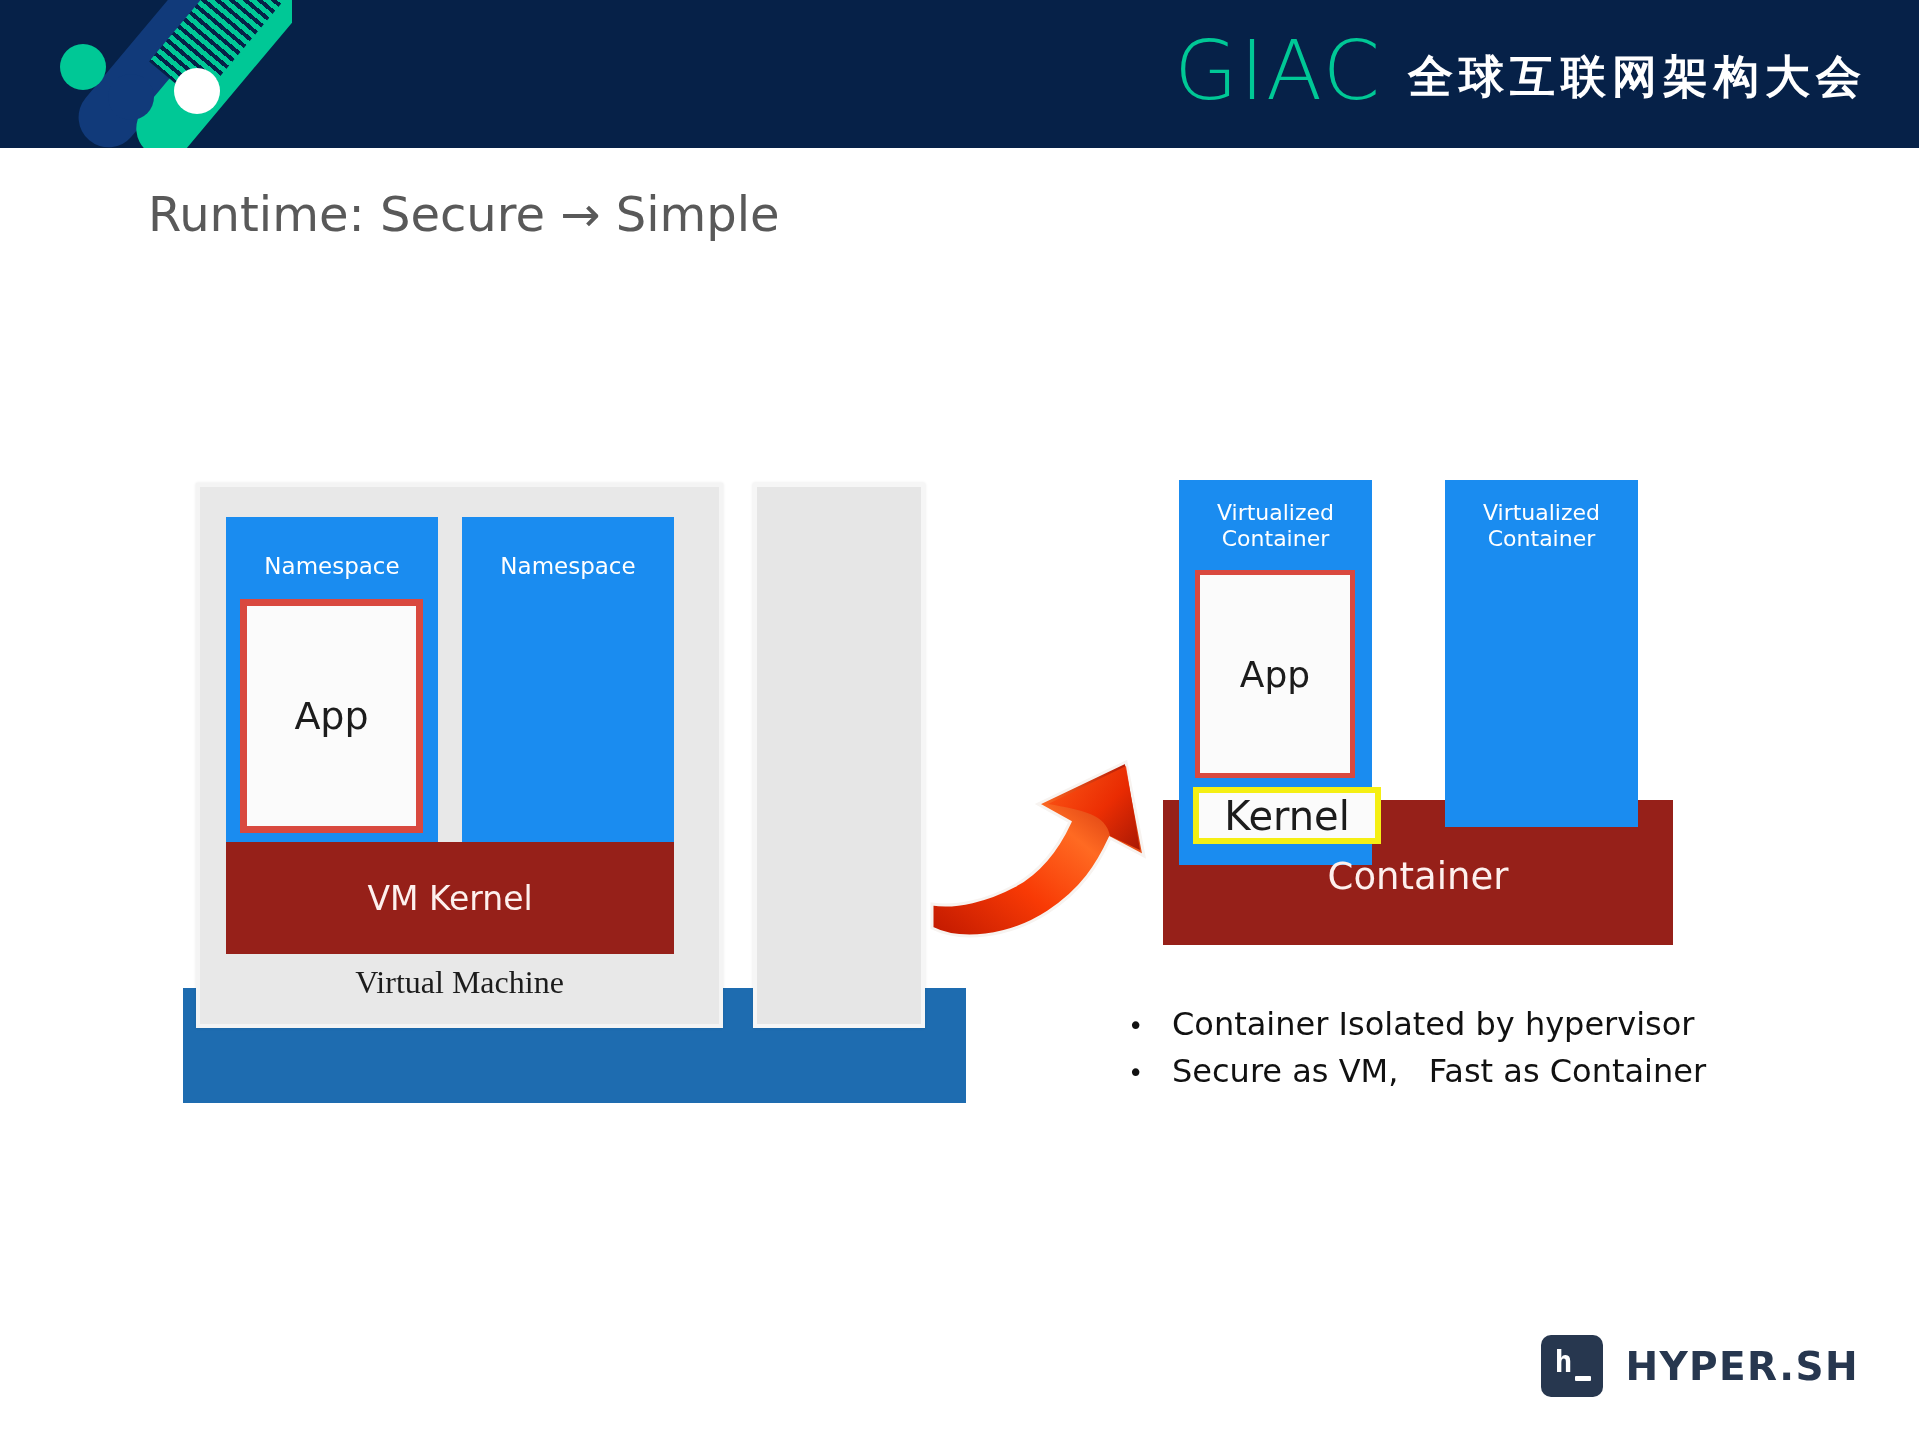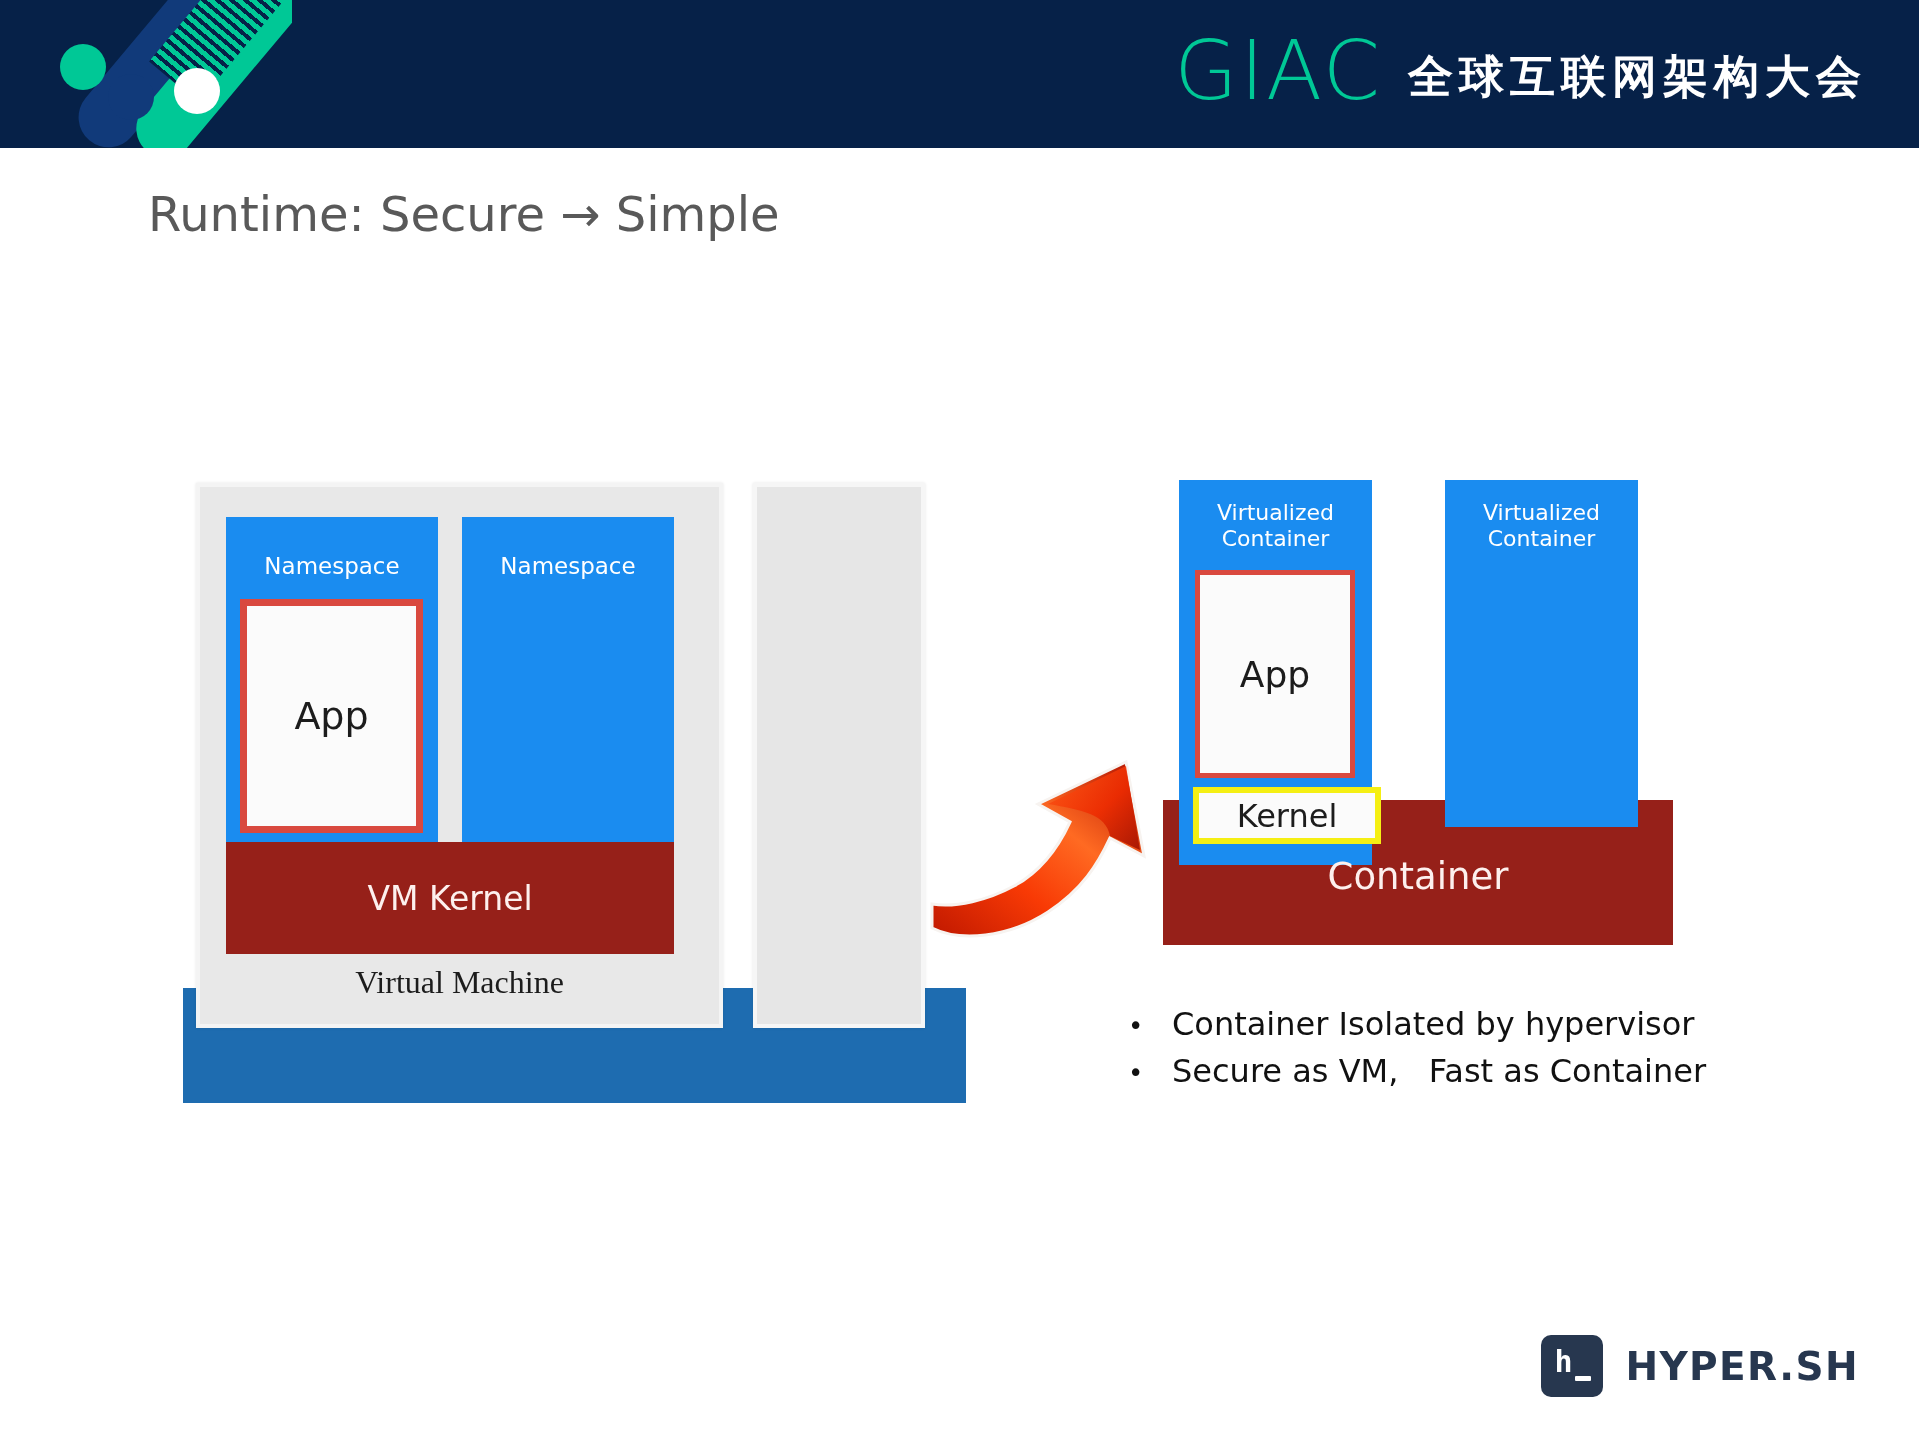--- a/index.html
+++ b/index.html
@@ -270,21 +270,21 @@
     left: 14px; top: 307px;
     width: 188px; height: 57px;
     background: #fbfbfb;
     border: 6px solid #f5ef13;
     display: flex;
     align-items: center;
     justify-content: center;
   }
   .vc-kernel span {
     font-family: "DejaVu Sans", sans-serif;
-    font-size: 32px;
+    font-size: 40px;
     color: #1c1c1c;
   }
 
   
   .bullets {
     position: absolute;
     left: 1128px; top: 1005px;
     width: 700px;
   }
   .bullet-row {

